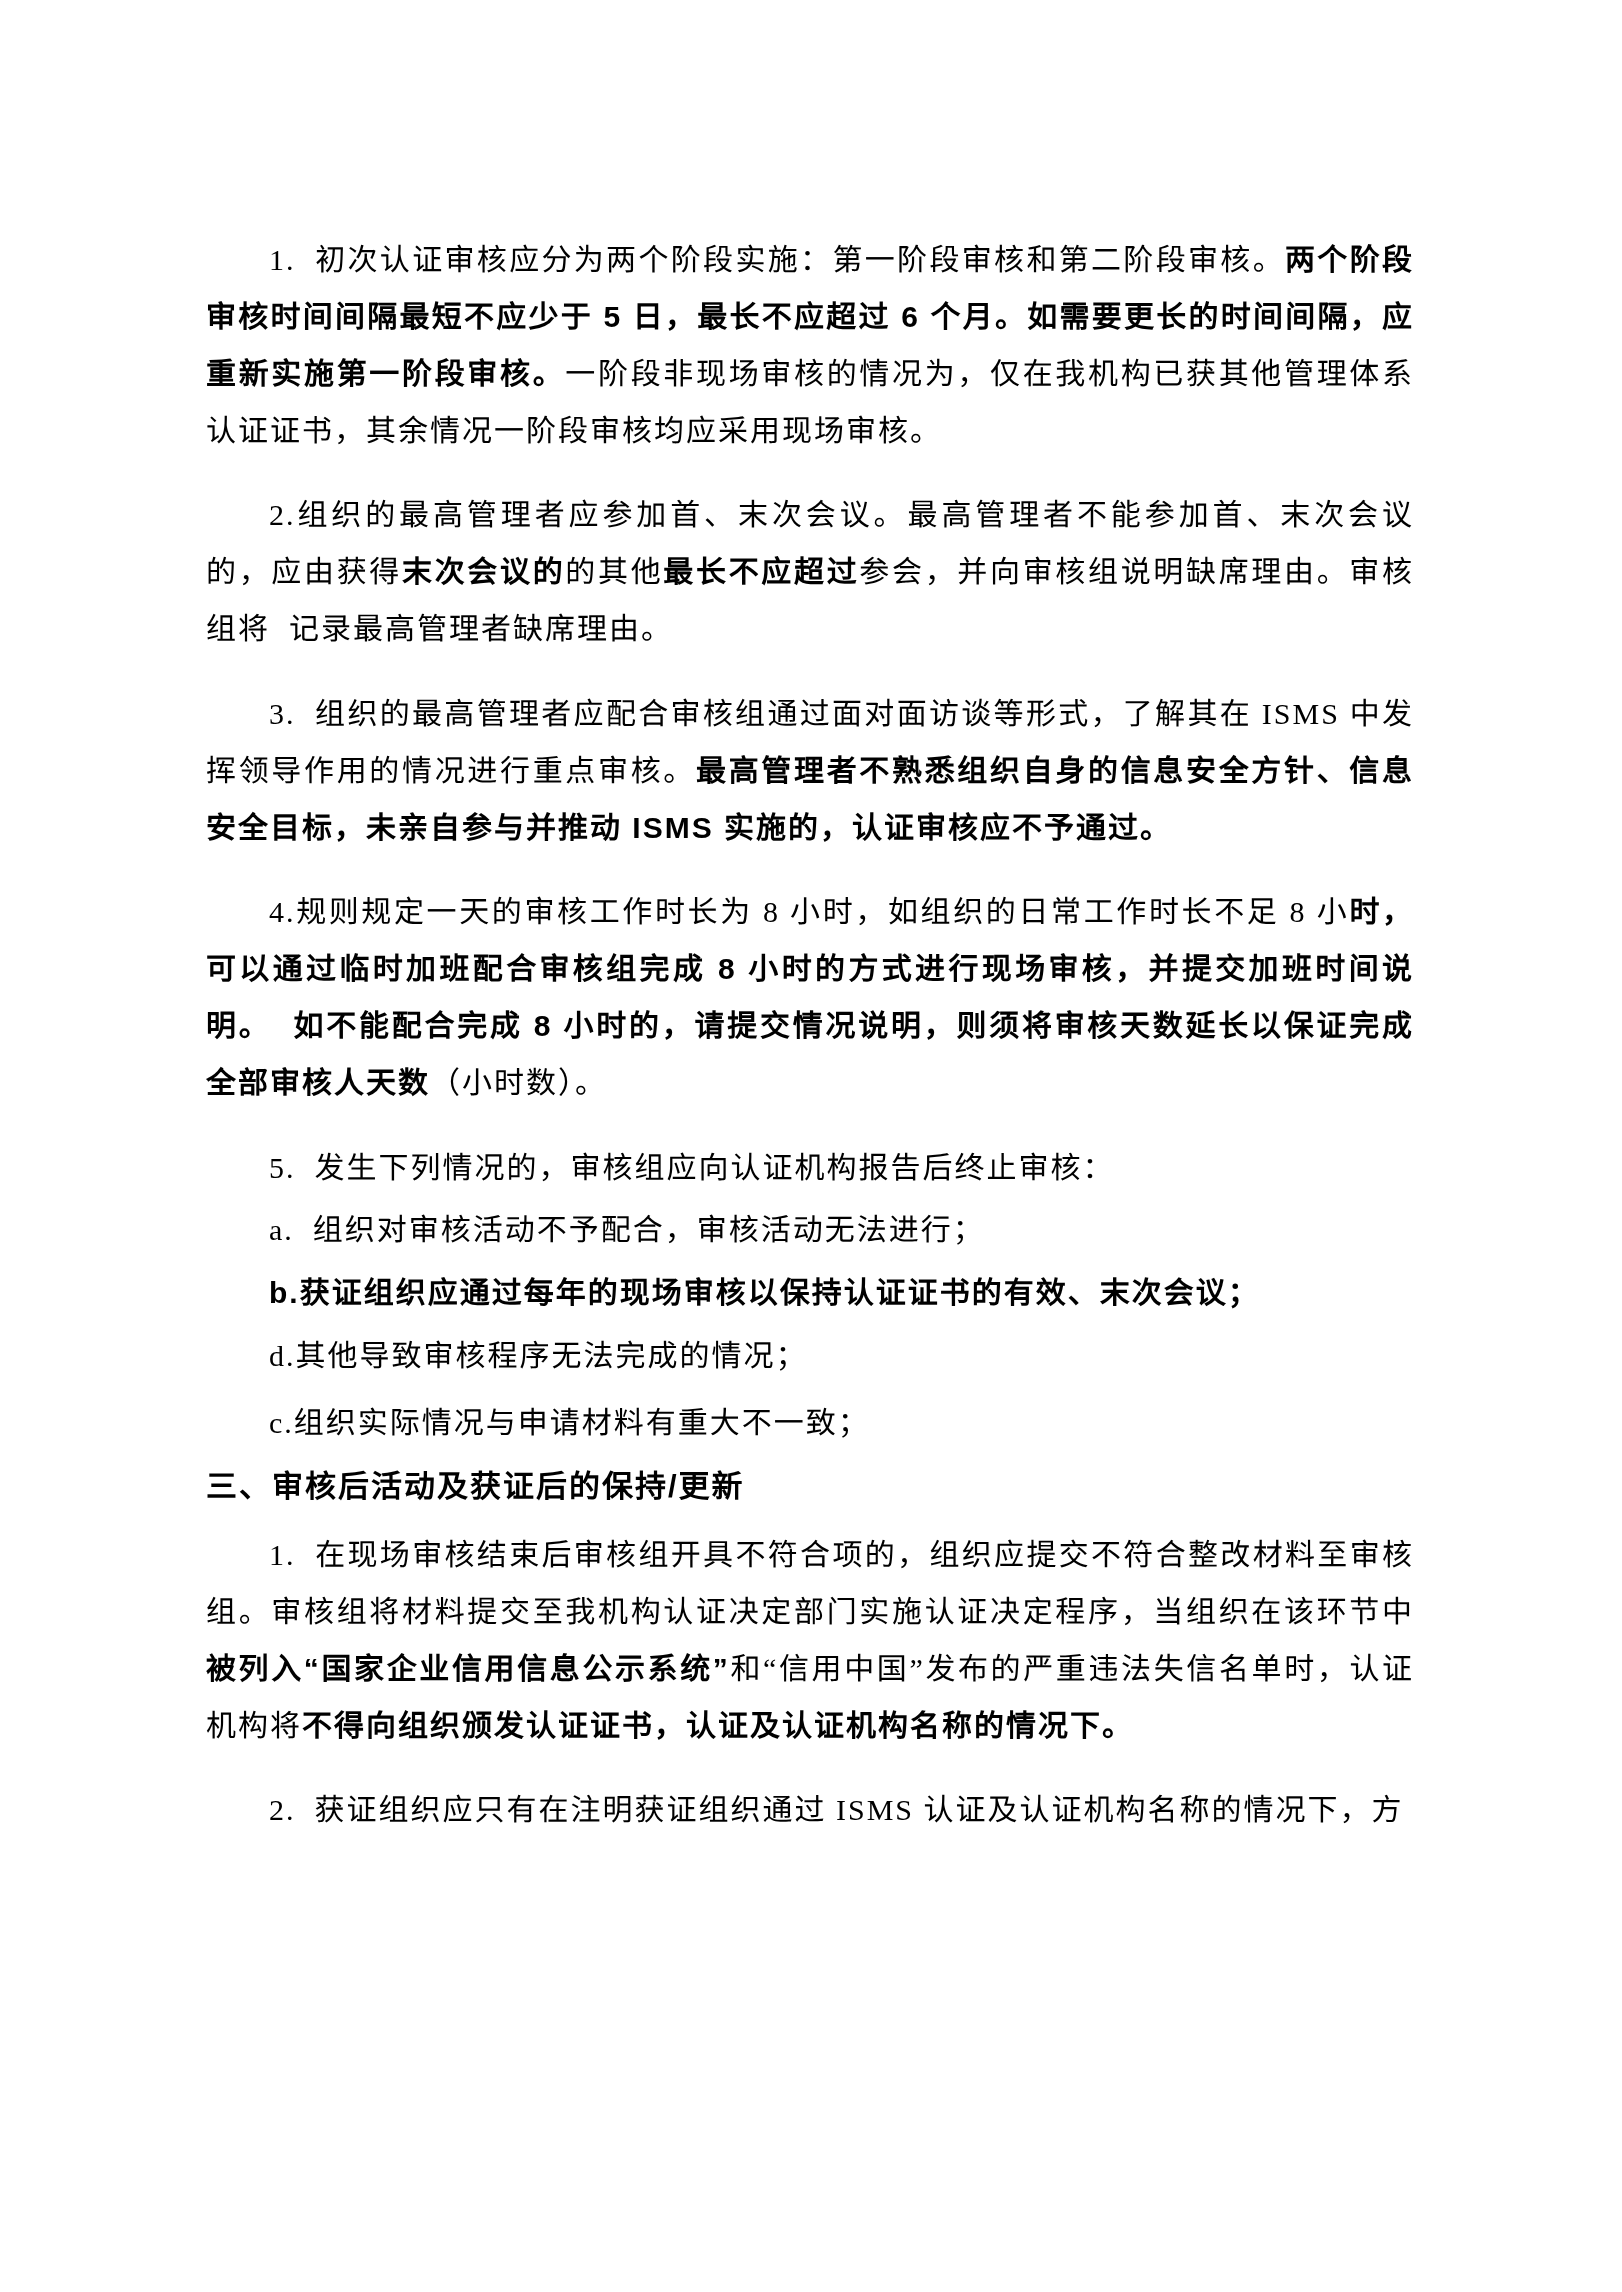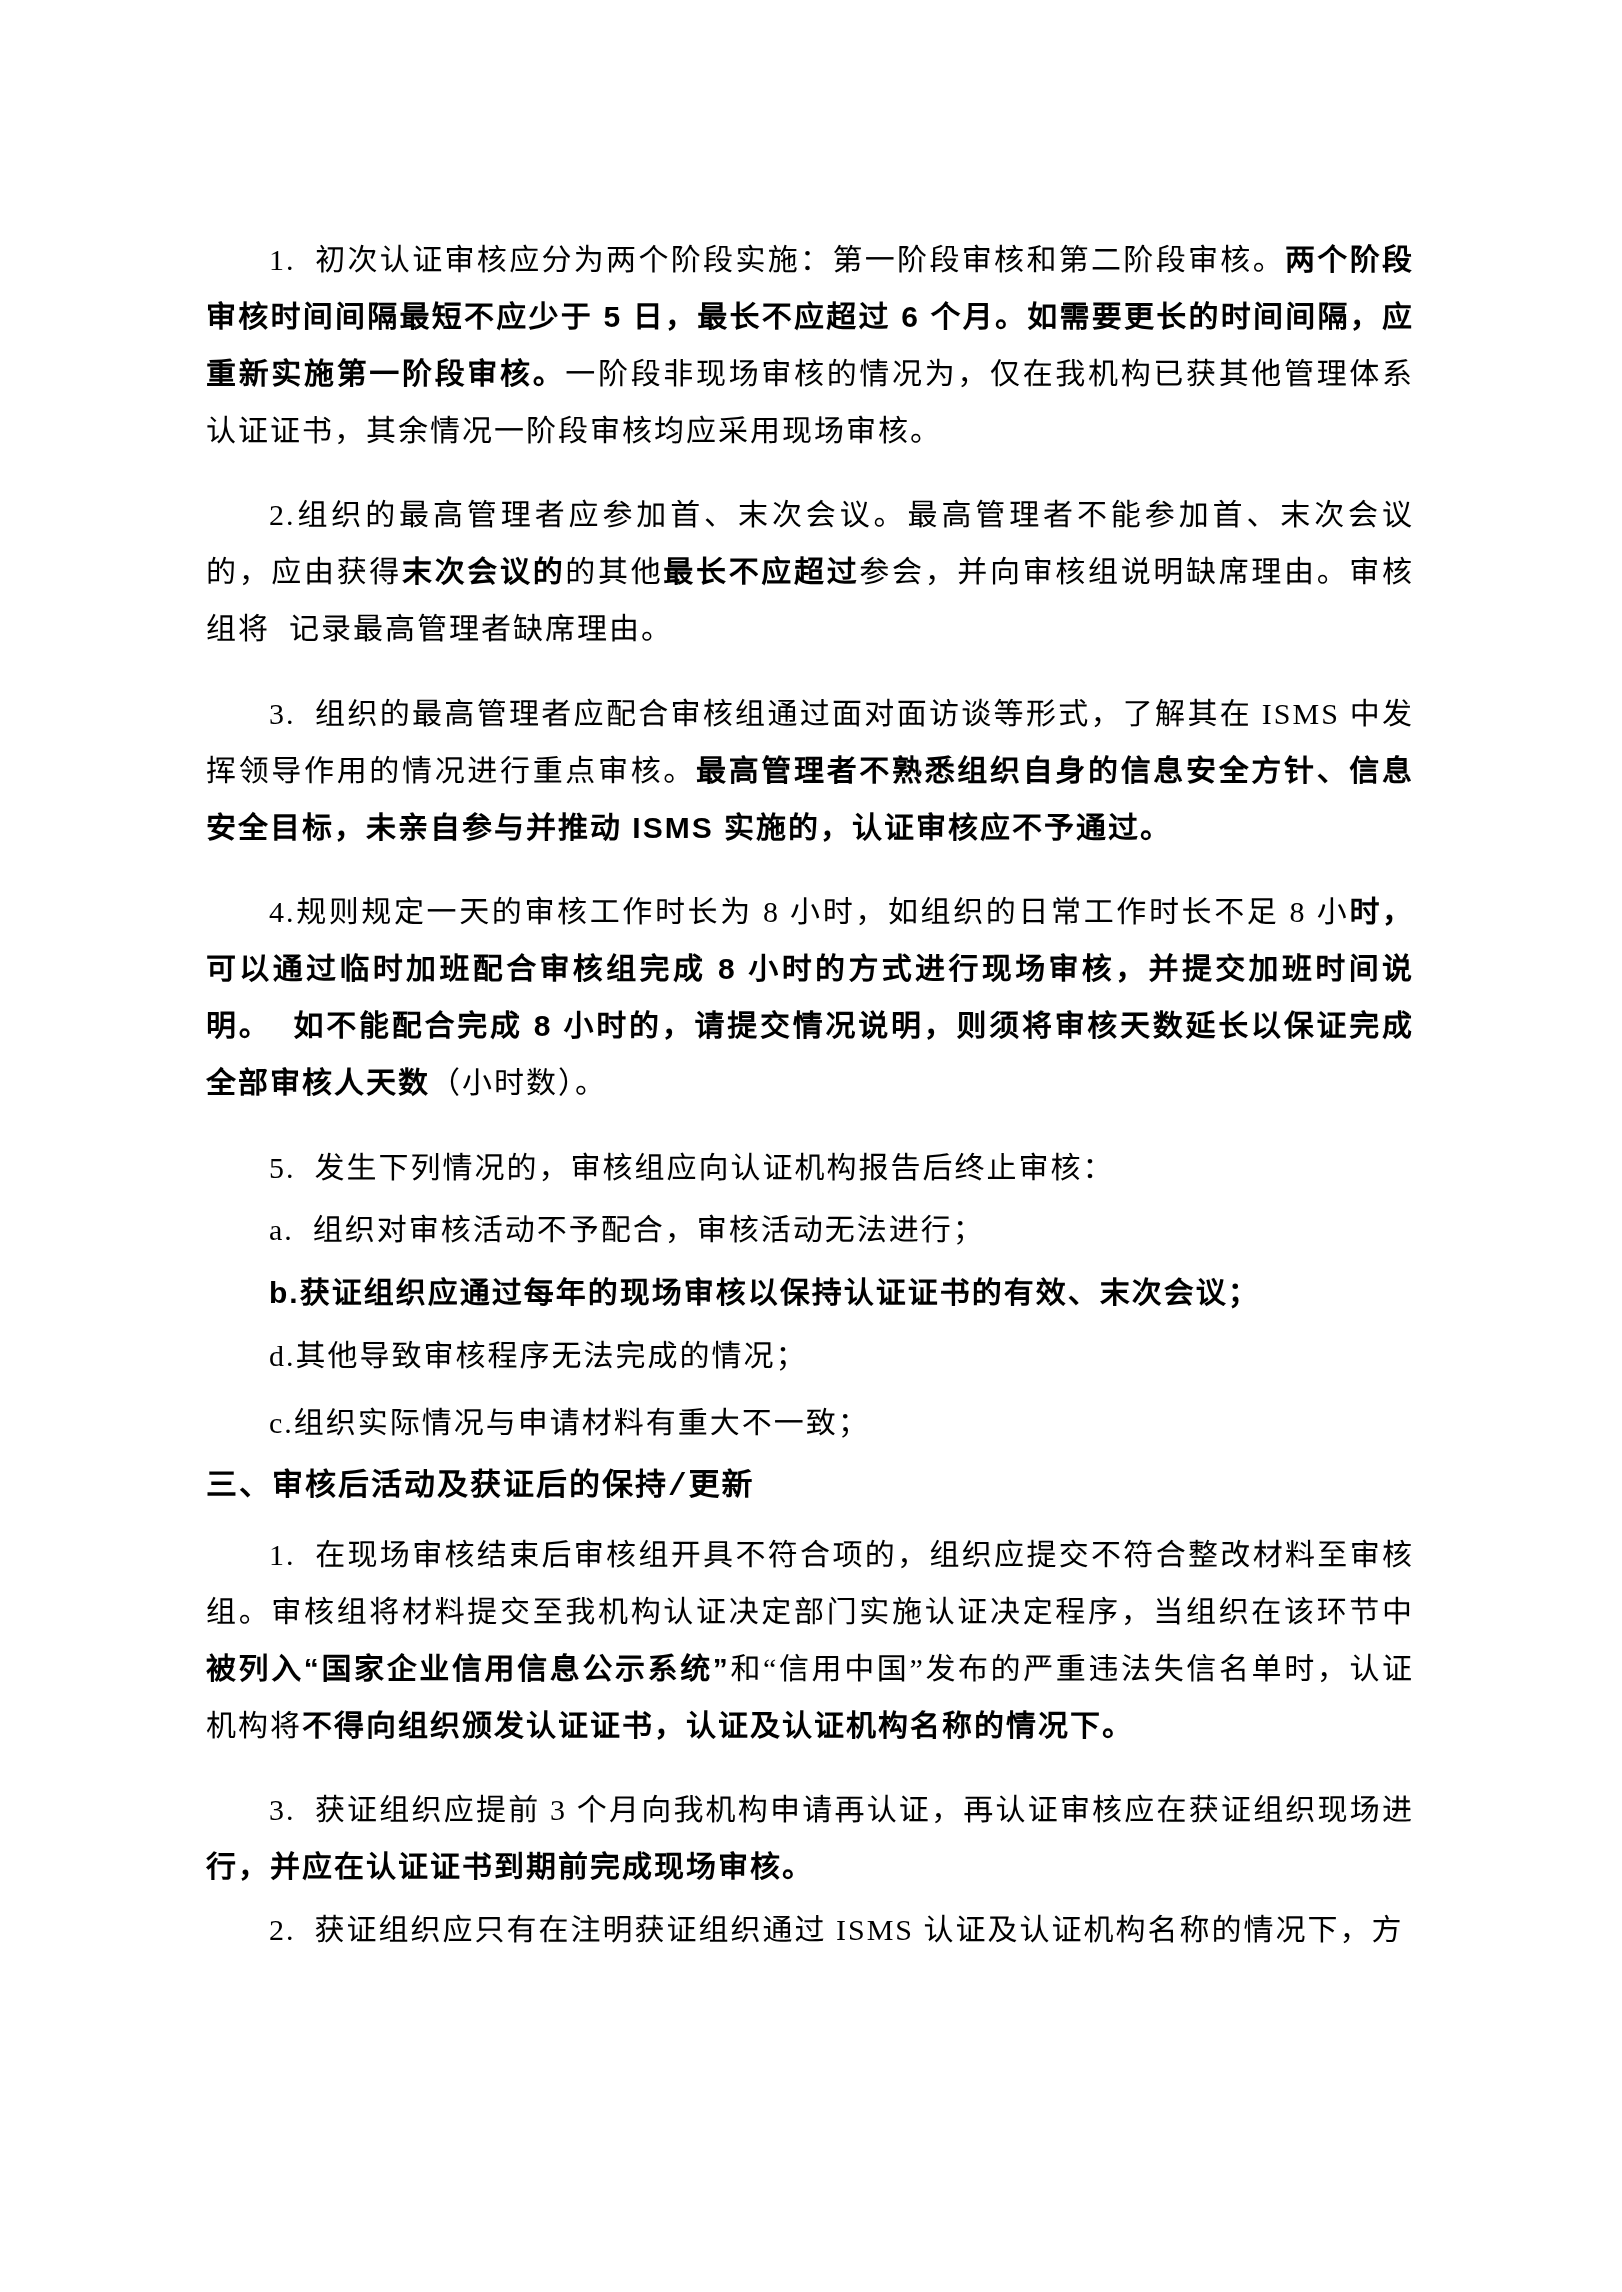--- a/index.html
+++ b/index.html
@@ -27,21 +27,21 @@
   .b {
     font-weight: 700;
     font-family: "Liberation Sans", sans-serif;
   }
   .heading {
     margin: 0;
     font-size: 31px;
     line-height: 59px;
     letter-spacing: 2px;
     font-weight: 700;
-    font-family: Liberation Mono, monospace;
+    font-family: Liberation Sans, sans-serif;
     text-align: left;
   }
   .mb-lg { margin-bottom: 27.4px; }
   .mb-md { margin-bottom: 9.8px; }
   .mb-sm { margin-bottom: 5.9px; }
 </style>
 </head>
 <body>
 
 <div class="page">
@@ -62,18 +62,17 @@
 
   <p class="para indent mb-md"><span>d.其他导致审核程序无法完成的情况；</span></p>
 
   <p class="para indent mb-sm"><span>c.组织实际情况与申请材料有重大不一致；</span></p>
 
   <p class="heading mb-md"><span>三、审核后活动及获证后的保持/更新</span></p>
 
   <p class="para indent mb-lg"><span>1.  在现场审核结束后审核组开具不符合项的，组织应提交不符合整改材料至审核组。审核组将材料提交至我机构认证决定部门实施认证决定程序，当组织在该环节中  </span><span class="b">被列入“国家企业信用信息公示系统”</span><span>和“信用中国”发布的严重违法失信名单时，认证机构将</span><span class="b">不得向组织颁发认证证书，认证及认证机构名称的情况下。</span></p>
 
 
-  <p class="para indent mb-sm"><span>3.  获证组织应提前 3 个月向我机构申请再认证，再认证审核应在获证组织现场进</span><span class="b">行，并应在认证证书到期前完成现场审核。</span></p>
 
   <p class="para indent"><span>2.  获证组织应只有在注明获证组织通过 ISMS 认证及认证机构名称的情况下，方</span></p>
 
 </div>
 
 
 </body></html>

